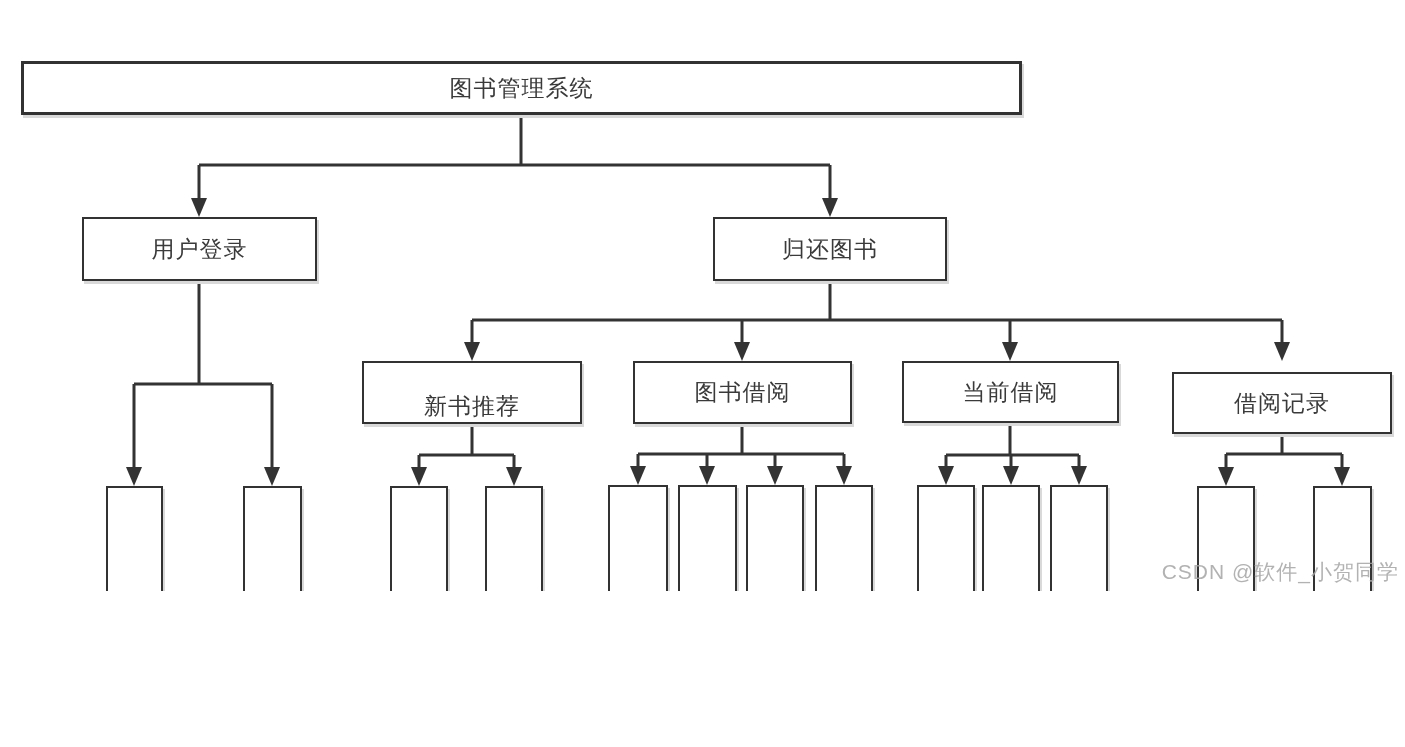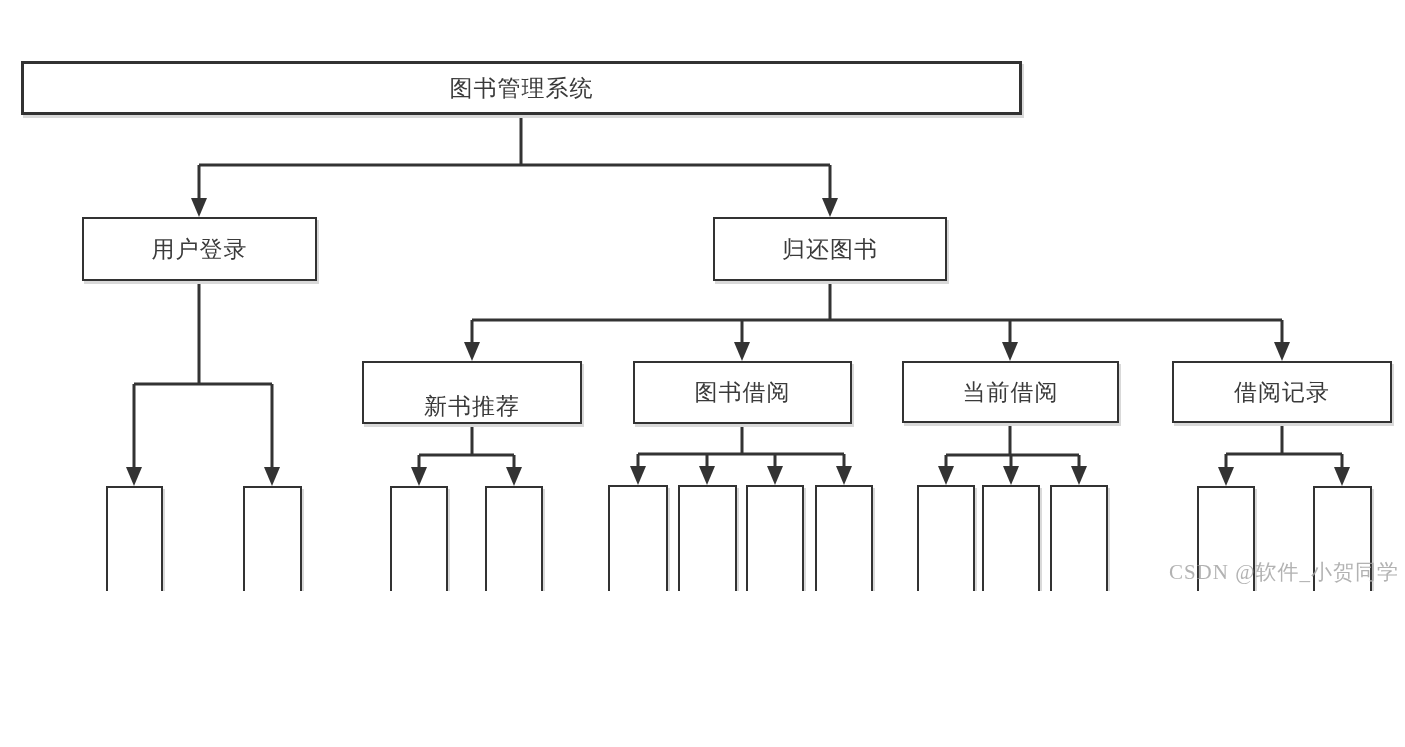--- a/index.html
+++ b/index.html
@@ -45,21 +45,20 @@
     color:#3a3a3a;
   }
   #watermark{
     position:absolute;
     right:6px;bottom:5px;
     font-size:21px;
     letter-spacing:1px;
     color:rgba(164,164,164,0.85);
     z-index:5;
     white-space:nowrap;
-    font-family:Liberation Serif, serif;
   }
   .line{stroke:#333333;stroke-width:3;fill:none;}
   .arrow{fill:#333333;stroke:none;}
 </style>
 </head>
 <body>
 
 <div id="stage">
 
   <svg id="wires" viewBox="0 0 1405 747" xmlns="http://www.w3.org/2000/svg">
@@ -107,21 +106,21 @@
 
   <div class="hbox small" style="left:362px;top:313px;width:220px;height:63px;align-items:flex-end;">
     <span>新书推荐</span>
   </div>
   <div class="hbox small" style="left:633px;top:313px;width:219px;height:63px;">
     <span>图书借阅</span>
   </div>
   <div class="hbox small" style="left:902px;top:313px;width:217px;height:62px;text-align:right;">
     <span>当前借阅</span>
   </div>
-  <div class="hbox small" style="left:1172px;top:313px;width:220px;height:62px;">
+  <div class="hbox small" style="left:1172px;top:324px;width:220px;height:62px;">
     <span>借阅记录</span>
   </div>
 
   <div class="vbox" style="left:106px;top:438px;width:57px;height:298px;">
     <span class="vtext">用户登录</span>
   </div>
   <div class="vbox" style="left:243px;top:438px;width:59px;height:298px;">
     <span class="vtext">注销登录</span>
   </div>
 

